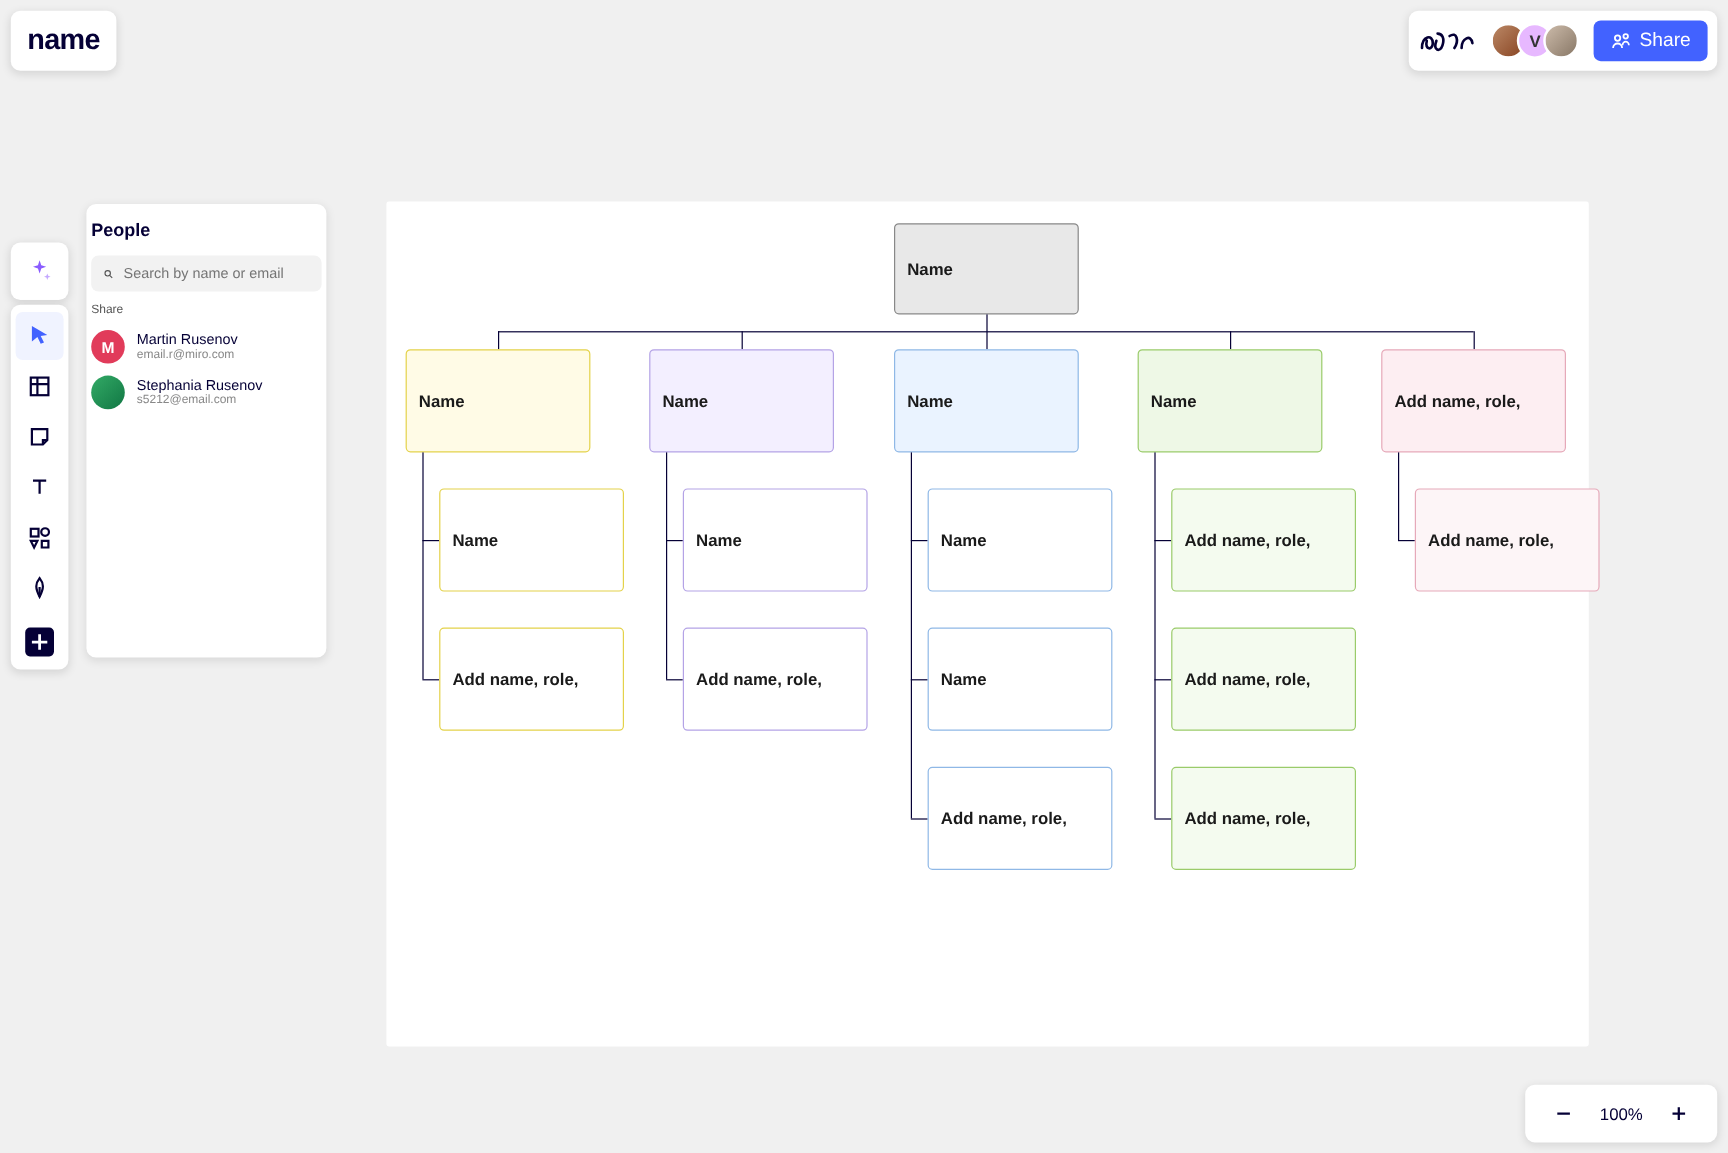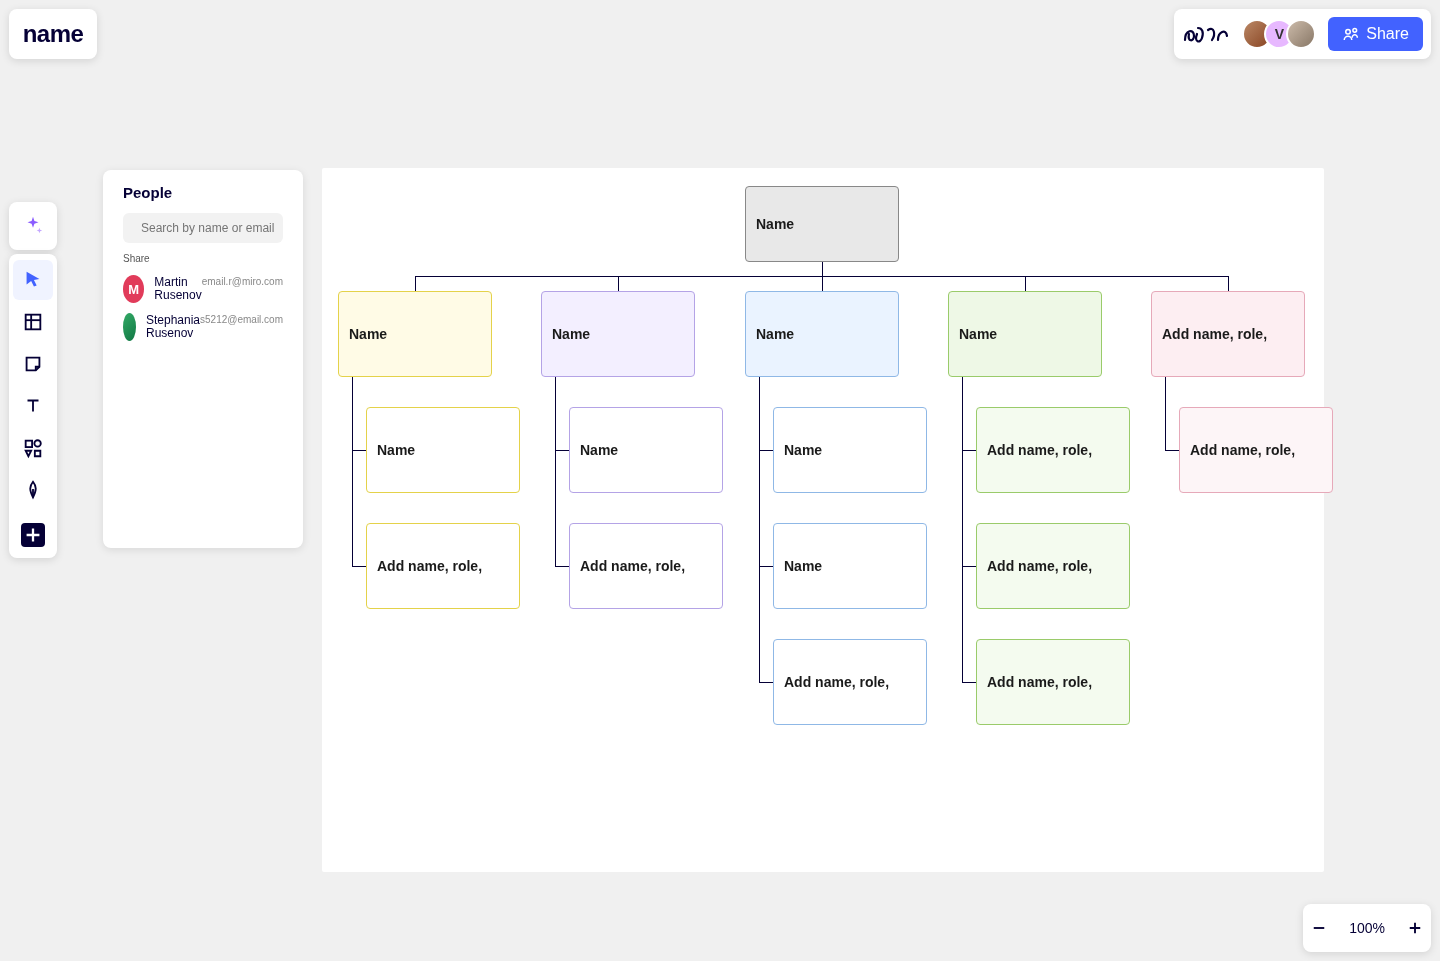--- a/index.html
+++ b/index.html
@@ -51,36 +51,36 @@
     box-shadow: 0 2px 8px rgba(0,0,0,0.12);
     display:flex; align-items:center; justify-content:center; cursor:pointer;
   }
   .tool-add {
     width: 24px; height:24px; background:#050036; border-radius:4px;
     display:flex; align-items:center; justify-content:center; color:#fff; margin-top:6px;
   }
 
   
   .people-panel {
-    position: absolute; left: 103px; top: 170px; width: 200px; height: 378px;
+    position: absolute; left: 72px; top: 170px; width: 200px; height: 378px;
     background: #fff; border-radius: 8px; box-shadow: 0 2px 8px rgba(0,0,0,0.1);
-    padding: 14px 20px; display:flex; flex-direction:column;
+    padding: 14px 4px; display:flex; flex-direction:column;
   }
   .people-title { font-size: 15px; font-weight: 700; color: #050036; margin-bottom: 12px; }
   .search-box {
     background: #f2f2f2; border-radius: 6px; height: 30px;
     display: flex; align-items: center; padding: 0 10px; gap: 8px;
     font-size: 12px; color: #666; margin-bottom: 10px;
   }
   .search-box input { border:none; background:transparent; outline:none; flex:1; font-size:12px; }
   .online-label { font-size: 10px; color: #555; margin-bottom: 6px; }
   .person { display:flex; align-items:center; gap:10px; padding:5px 0; cursor:pointer; }
   .person-avatar { width:28px; height:28px; border-radius:50%; background:#d33; color:#fff;
      display:flex; align-items:center; justify-content:center; font-size:13px; font-weight:600;}
-  .person-info { display:flex; flex-direction:row; line-height:1.1; }
+  .person-info { display:flex; flex-direction:column; line-height:1.1; }
   .person-name { font-size:12px; color:#050036; }
   .person-email { font-size:10px; color:#888; }
 
   
   .canvas {
     position: absolute; left: 322px; top: 168px; width: 1002px; height: 704px;
     background: #fff; border-radius: 2px;
   }
   .node {
     position: absolute; border-radius: 4px; padding: 12px 10px;
@@ -99,21 +99,21 @@
   .c-blue     { background:#fff; border:1.5px solid #8fb8e6; }
   .c-green-h  { background:#eef8e6; border:1.5px solid #9acb6a; }
   .c-green    { background:#f4fbef; border:1.5px solid #9acb6a; }
   .c-pink-h   { background:#fdeef2; border:1.5px solid #e6a9b9; }
   .c-pink     { background:#fdf5f7; border:1.5px solid #e6a9b9; }
 
   
   .zoom {
     position: absolute; right: 9px; bottom: 9px; height: 48px;
     background: #fff; border-radius: 8px; box-shadow: 0 2px 8px rgba(0,0,0,0.12);
-    display:flex; align-items:center; padding: 0 4px; gap: 18px;
+    display:flex; align-items:center; padding: 0 20px; gap: 18px;
   }
   .zoom-btn { width:24px; height:24px; display:flex; align-items:center; justify-content:center; cursor:pointer;}
   .zoom-level { font-size:14px; color:#050036; font-weight:500; cursor:pointer;}
 </style>
 </head>
 <body>
 
 <div class="logo-box">
   <span>name</span>
 </div>

